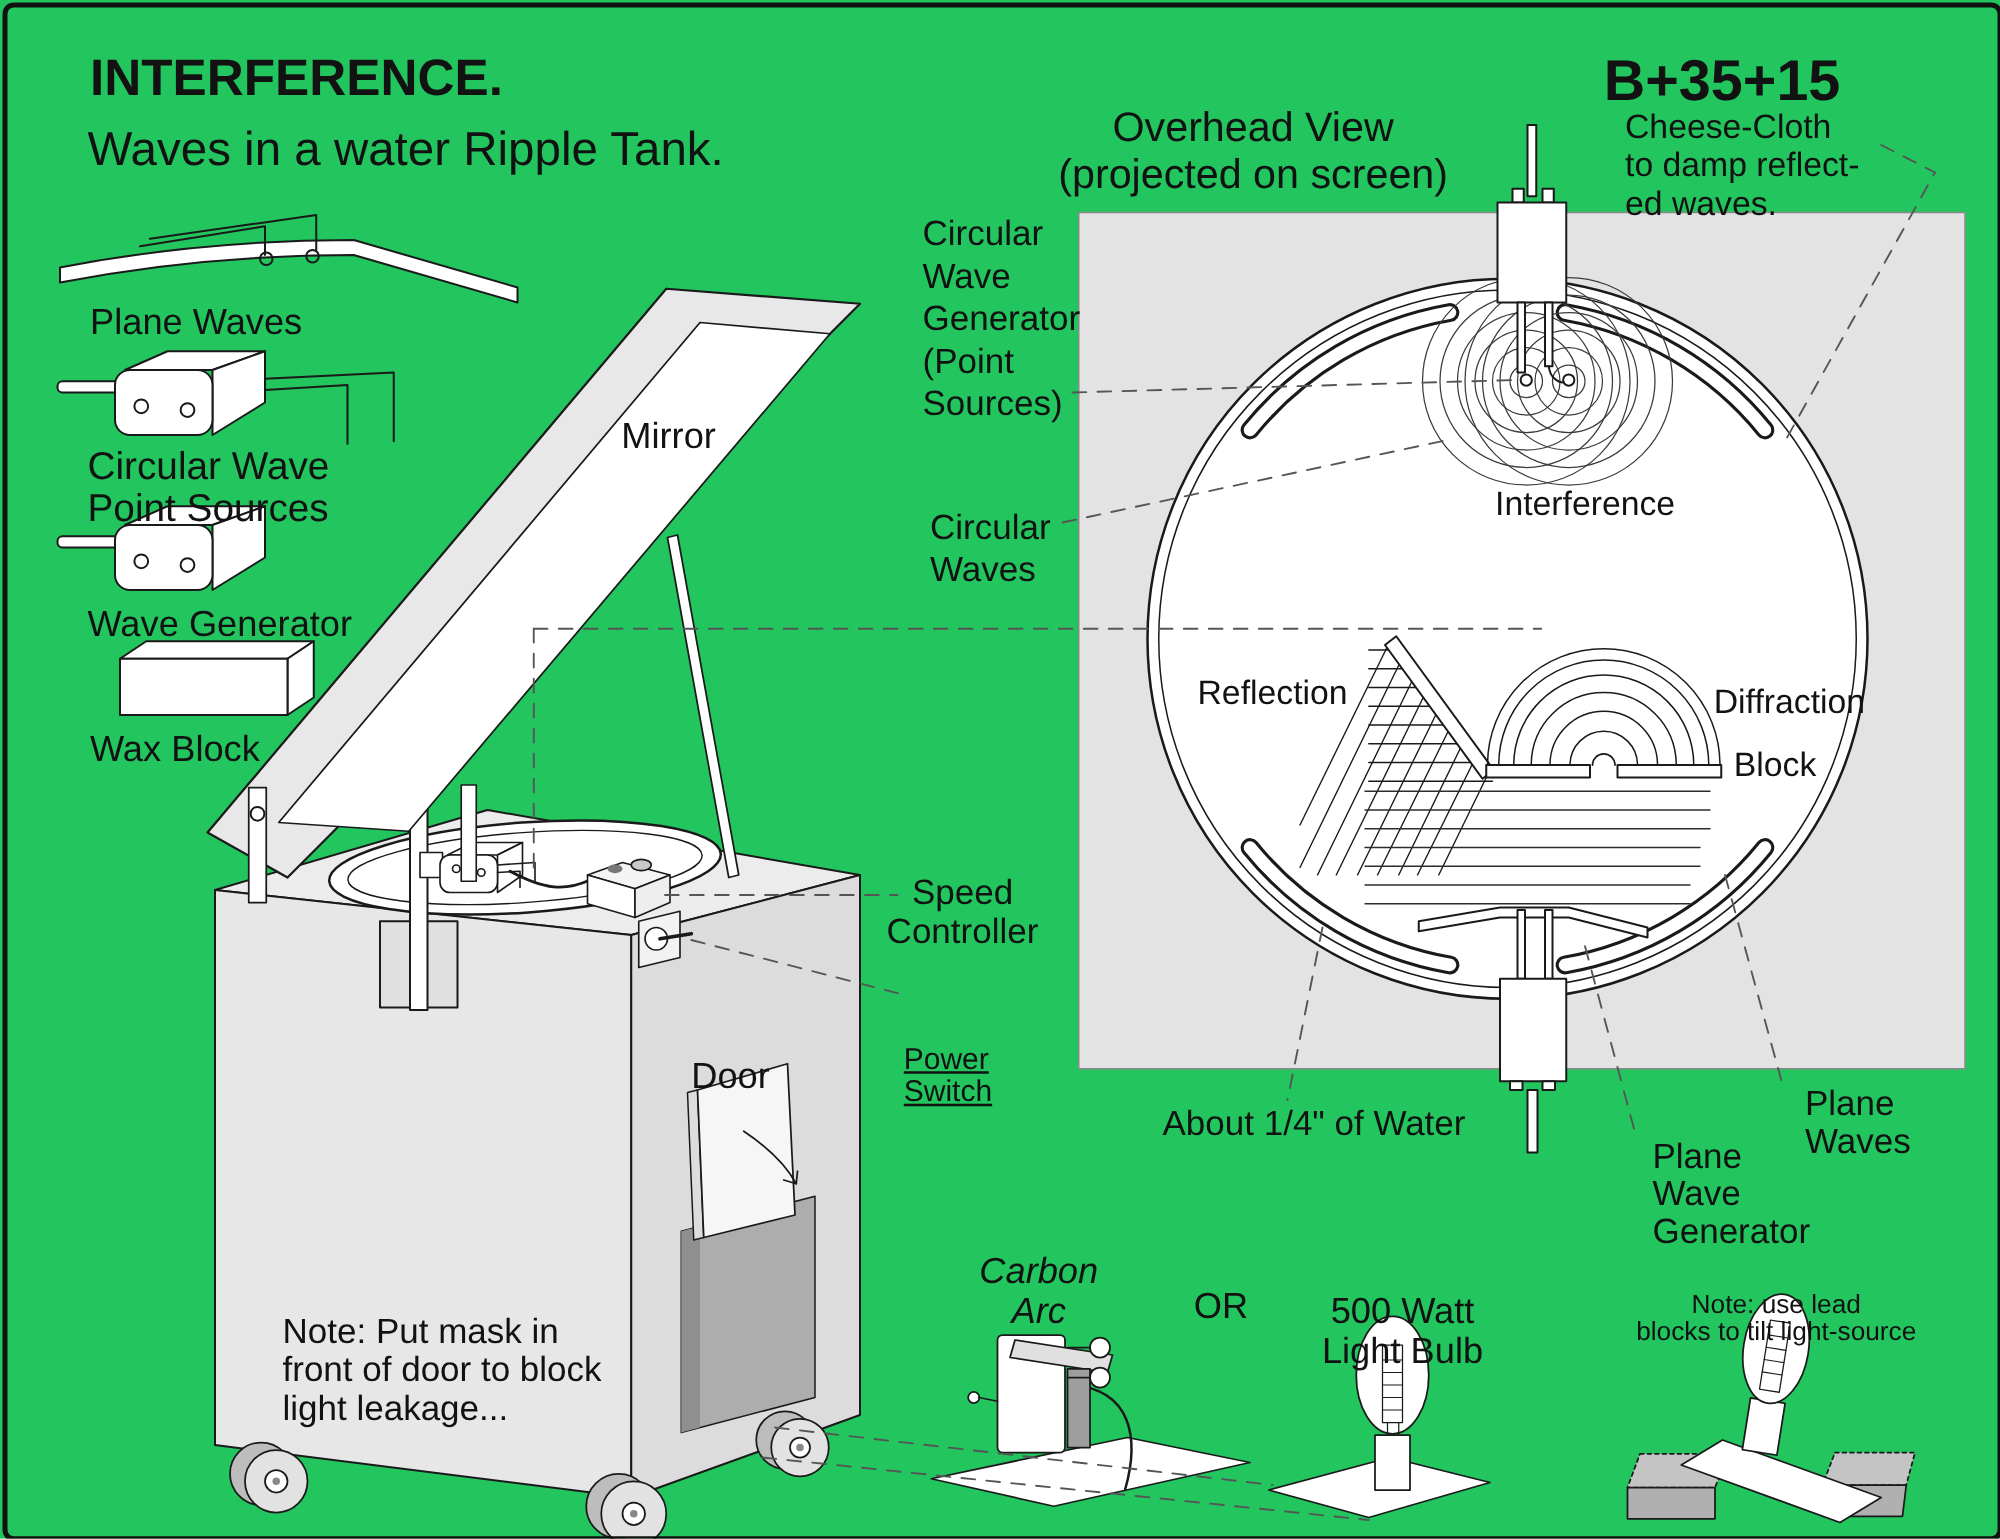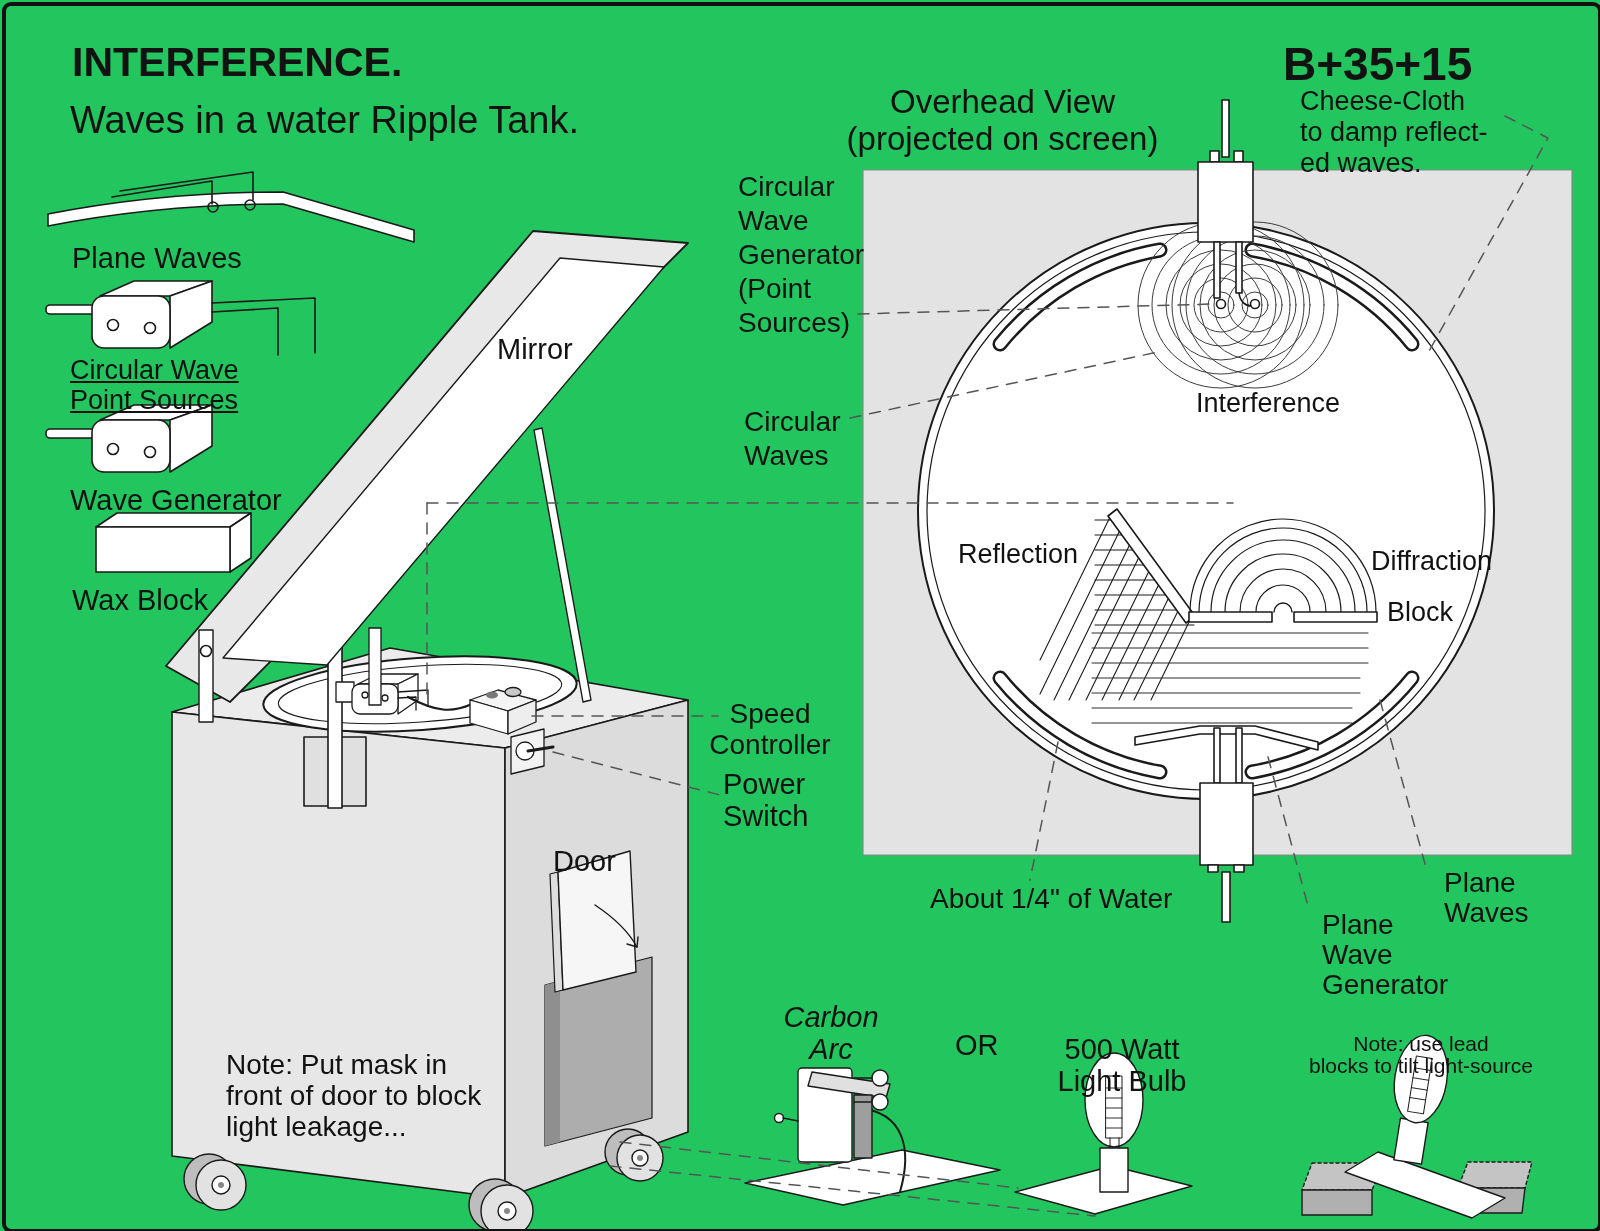--- a/index.html
+++ b/index.html
@@ -291,29 +291,29 @@
 <div class="lbl" style="left:70px;top:100px;font-size:38px;">Waves in a water Ripple Tank.</div>
 <div class="lbl b" style="left:1283px;top:40px;font-size:46px;">B+35+15</div>
 
 <div class="lbl c" style="left:825px;top:84px;width:355px;font-size:33px;line-height:1.12;">Overhead View
 (projected on screen)</div>
 <div class="lbl" style="left:1300px;top:86px;font-size:27px;line-height:1.15;">Cheese-Cloth
 to damp reflect-
 ed waves.</div>
 
 <div class="lbl" style="left:72px;top:243px;font-size:29px;">Plane Waves</div>
-<div class="lbl" style="left:70px;top:356px;font-size:27px;line-height:1.1;text-decoration:underline;">Circular Wave
+<div class="lbl" style="left:70px;top:356px;font-size:31px;line-height:1.1;">Circular Wave
 Point Sources</div>
 <div class="lbl" style="left:70px;top:485px;font-size:29px;">Wave Generator</div>
 <div class="lbl" style="left:72px;top:585px;font-size:29px;text-align:center;">Wax Block</div>
 
 <div class="lbl" style="left:497px;top:334px;font-size:29px;">Mirror</div>
 <div class="lbl c" style="left:690px;top:699px;width:160px;font-size:28px;line-height:1.1;">Speed
 Controller</div>
-<div class="lbl" style="left:723px;top:769px;font-size:29px;line-height:1.1;">Power
+<div class="lbl" style="left:723px;top:835px;font-size:24px;line-height:1.1;text-decoration:underline;">Power
 Switch</div>
 <div class="lbl" style="left:553px;top:846px;font-size:29px;">Door</div>
 <div class="lbl" style="left:226px;top:1050px;font-size:28px;line-height:1.1;">Note: Put mask in
 front of door to block
 light leakage...</div>
 
 <div class="lbl" style="left:738px;top:170px;font-size:28px;line-height:1.21;">Circular
 Wave
 Generator
 (Point

